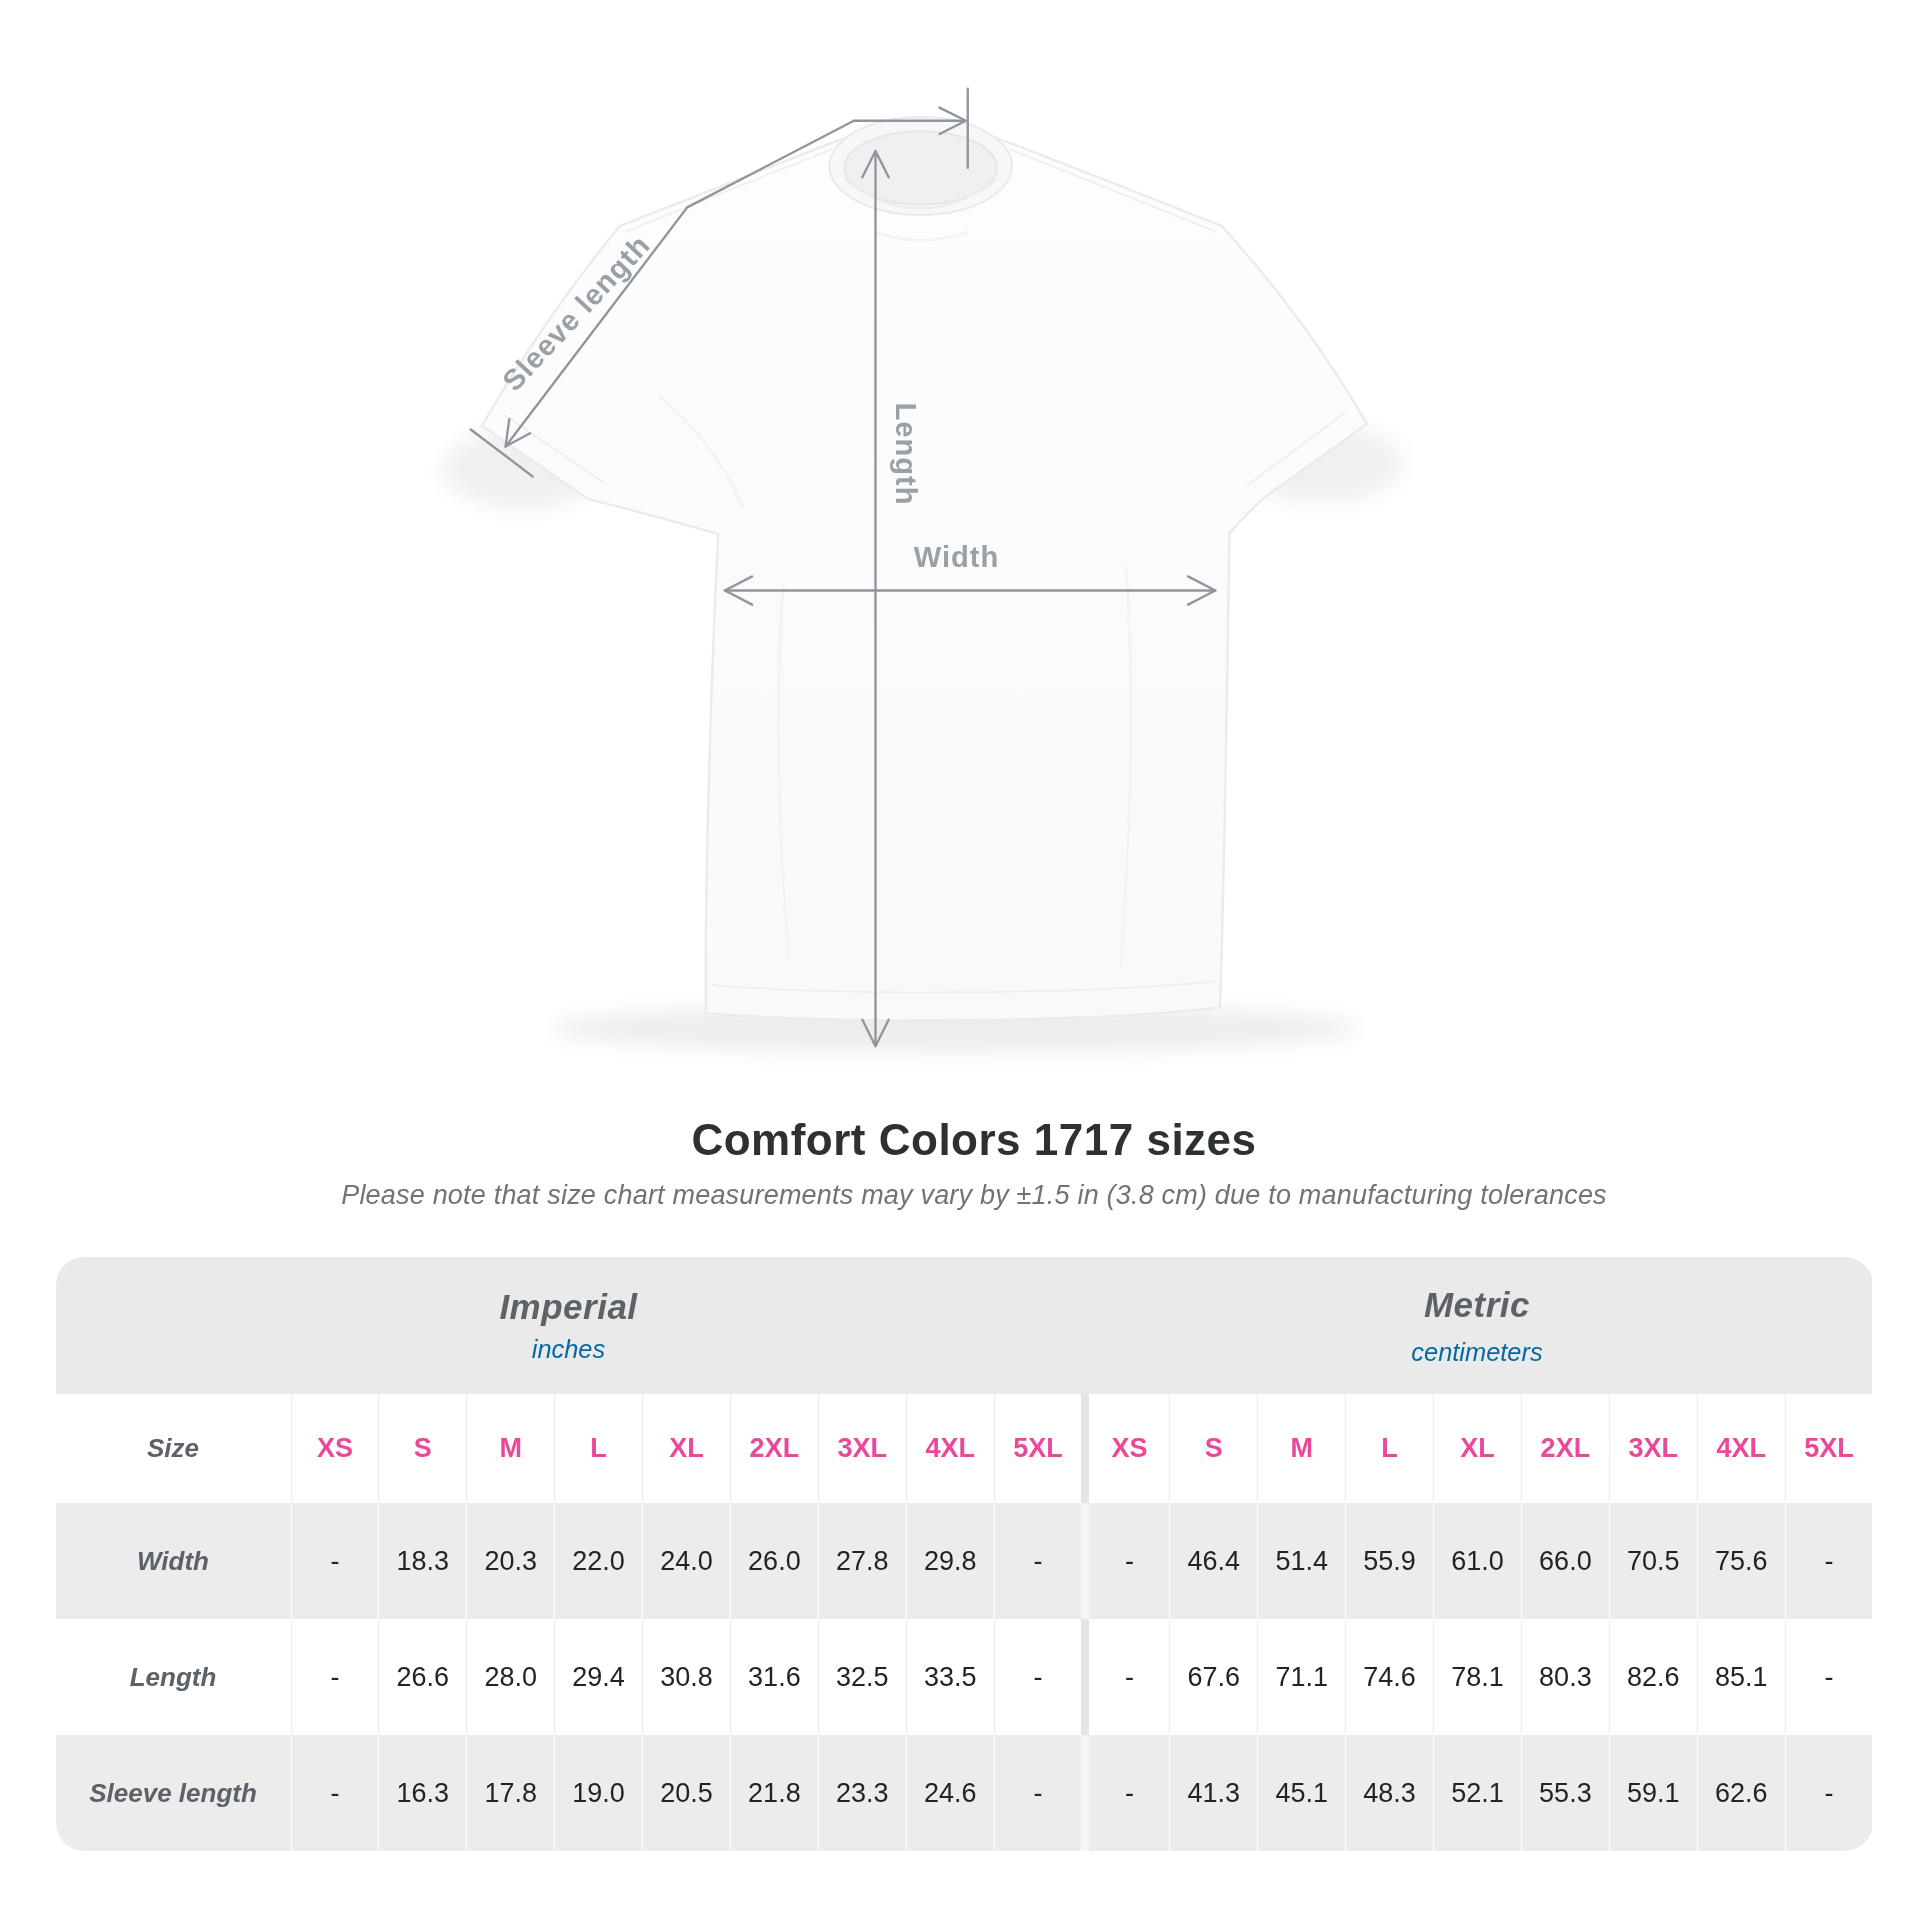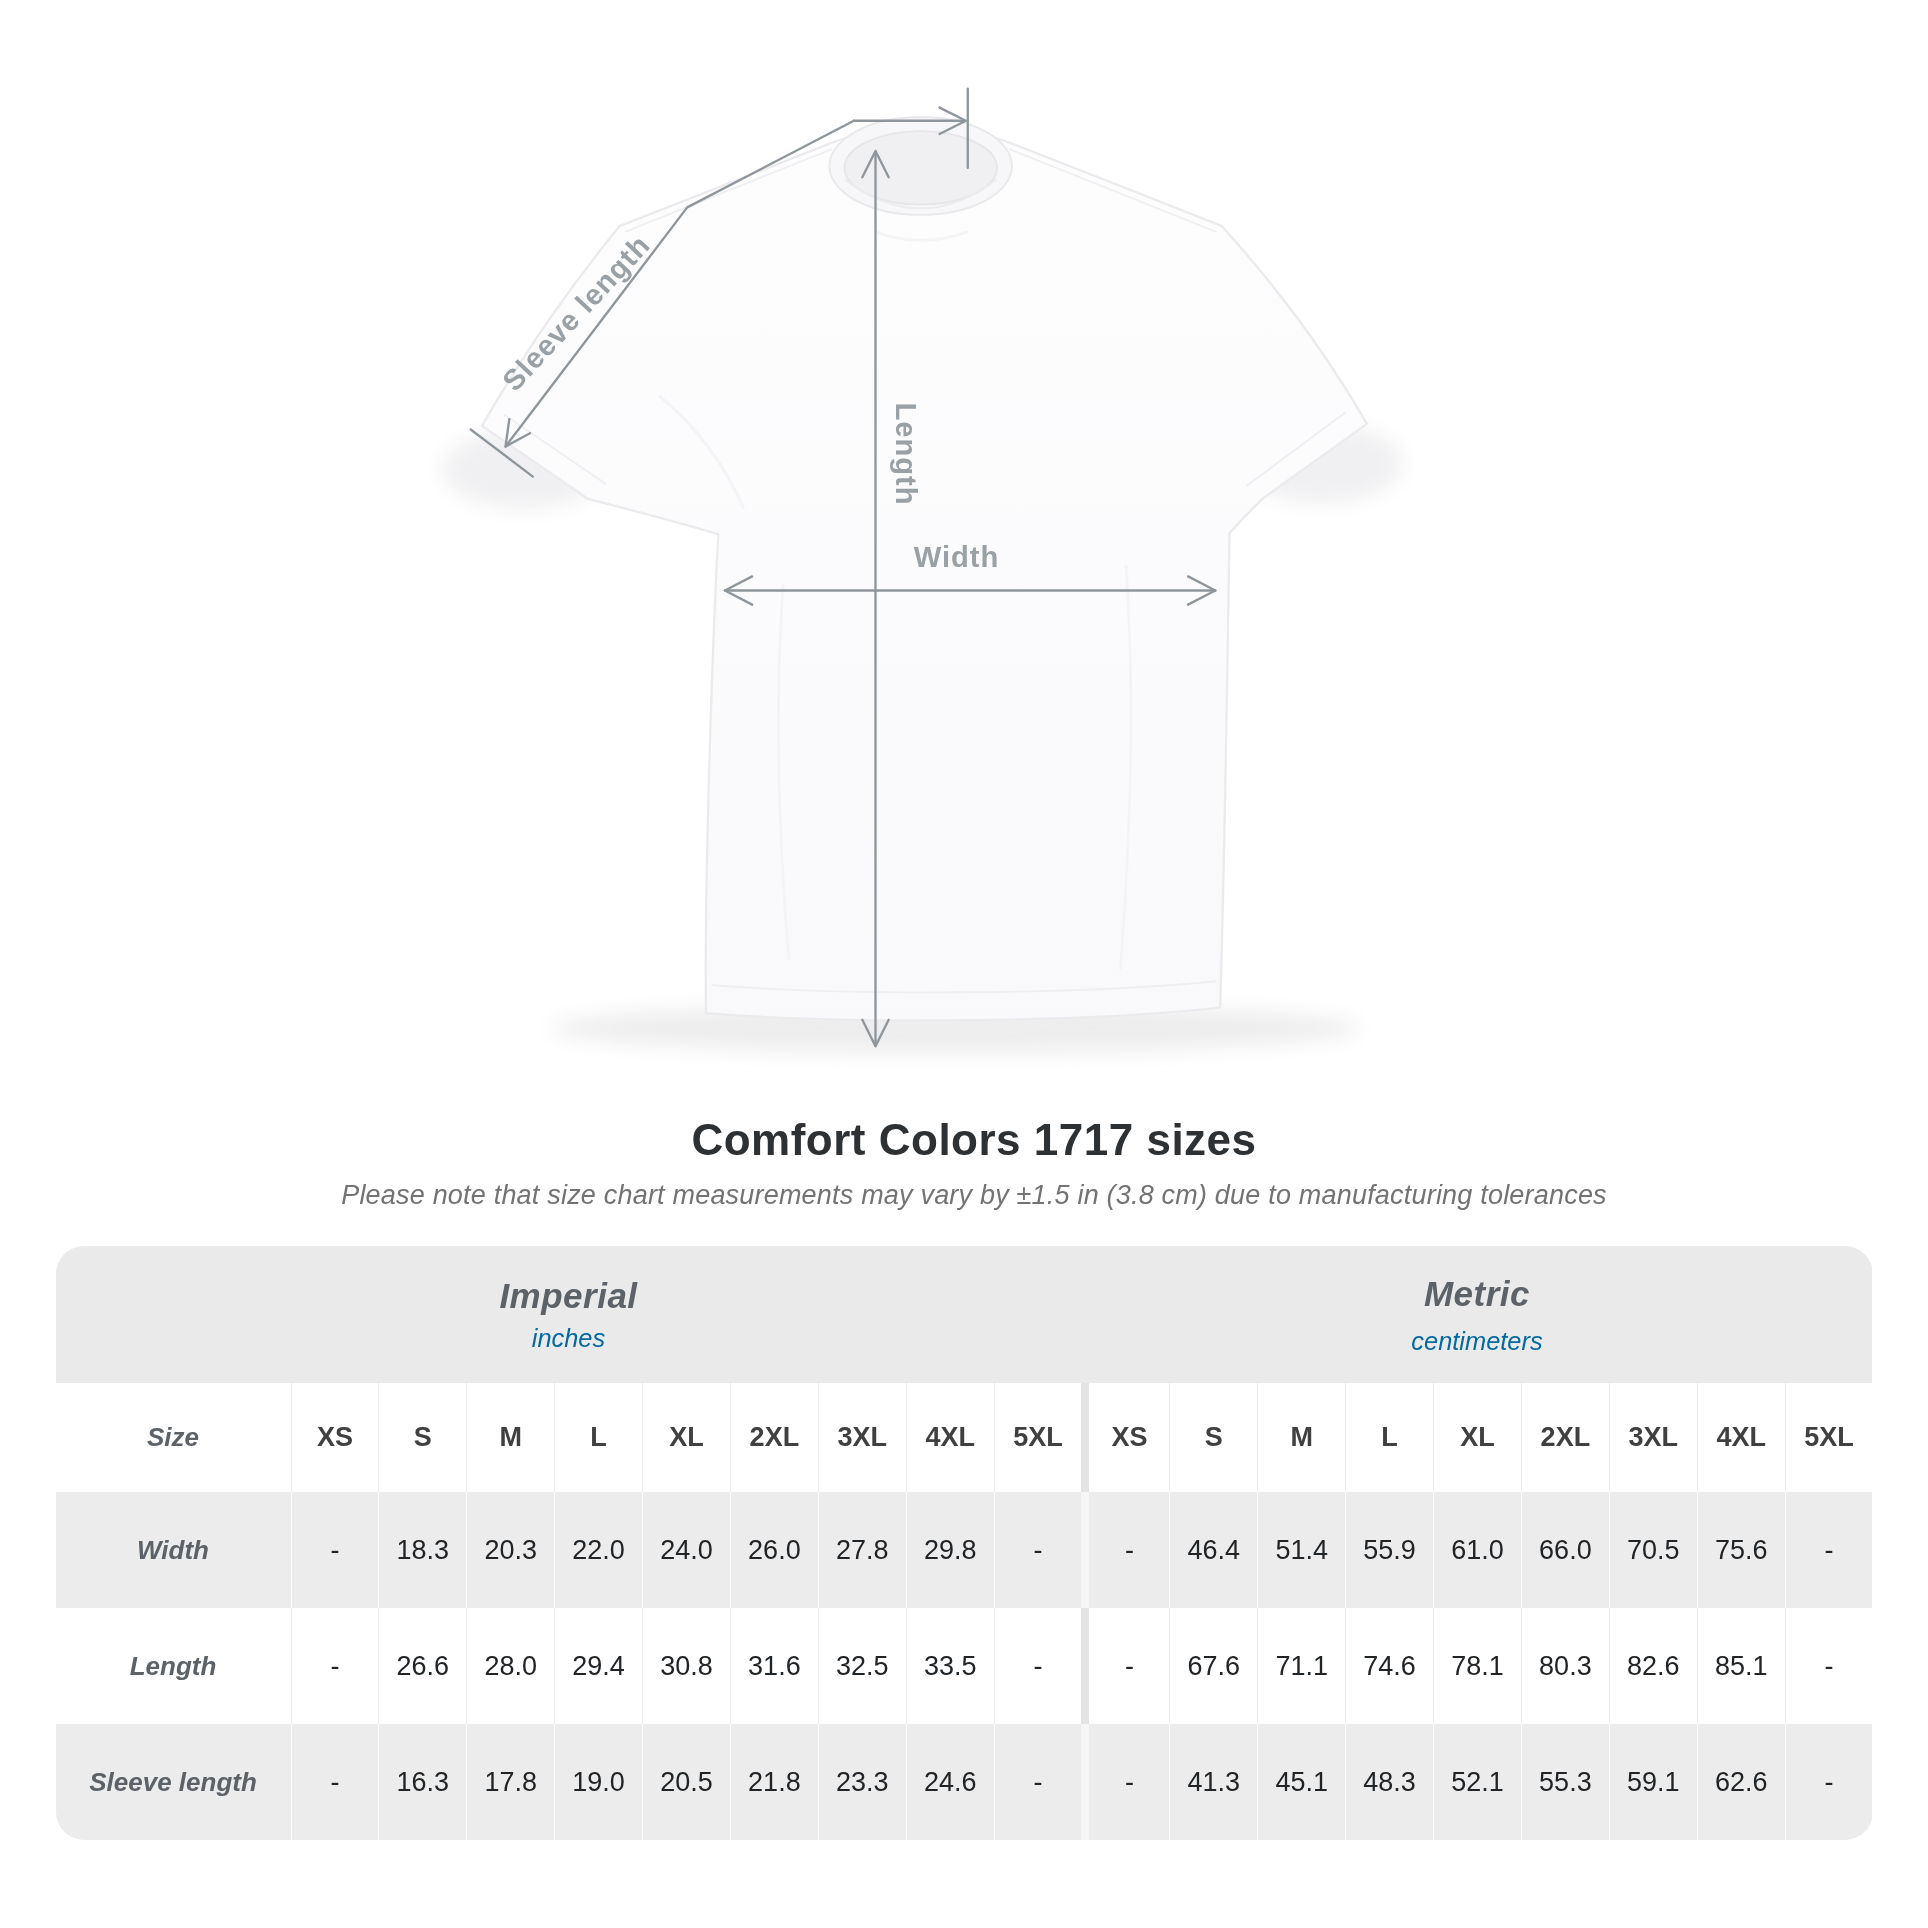--- a/index.html
+++ b/index.html
@@ -10,40 +10,40 @@
   }
   .diagram{position:relative;width:1928px;height:1102px;}
   .title-block{text-align:center;margin-top:13px;padding-left:20px;}
   .page-title{
     margin:0;font-size:44px;font-weight:bold;color:#2e3134;letter-spacing:0.5px;
   }
   .subtitle{
     margin:15px 0 0 0;font-size:27px;font-style:italic;color:#737373;letter-spacing:0.2px;
   }
   .size-table{
-    width:1817px;margin:35px auto 0 auto;border-radius:28px;overflow:hidden;background:#ffffff;
+    width:1817px;margin:46px auto 0 auto;border-radius:28px;overflow:hidden;background:#ffffff;
   }
   .tgrid{
     display:grid;
     grid-template-columns:235px repeat(18, 1fr);
     grid-template-rows:137px 109px 116px 116px 116px;
   }
   .band-cell{
     background:#eaeaea;grid-row:1;display:flex;flex-direction:column;
     align-items:center;justify-content:center;gap:8.5px;
   }
   .band-imperial{grid-column:1 / span 10;}
   .band-metric{grid-column:11 / span 9;gap:13px;}
   .band-main{font-size:35px;font-weight:bold;font-style:italic;color:#5c6267;letter-spacing:0.5px;}
   .band-sub{font-size:25.4px;font-style:italic;color:#0369a1;}
   .cell{
     display:flex;align-items:center;justify-content:center;
     font-size:27px;color:#212427;background:#ffffff;
   }
-  .cell.head{font-weight:bold;color:#404040;}
+  .cell.head{font-weight:bold;color:#ec4899;}
   .cell.rowlabel{font-weight:bold;color:#5c6267;font-size:26px;font-style:italic;}
   .cell.grey{background:#ececec;}
   .cell.sep{border-left:1.9px solid #ececec;}
   .cell.grey.sep{border-left-color:#ffffff;}
   .cell.metric-start{border-left-width:8.5px;border-left-color:#e4e4e4;}
   .cell.grey.metric-start{border-left-color:#f6f6f6;}
   svg text{font-family:"Liberation Sans", sans-serif;}
   .dim-label{font-size:31px;font-weight:bold;fill:#9aa1a6;letter-spacing:1px;}
 </style>
 </head>

